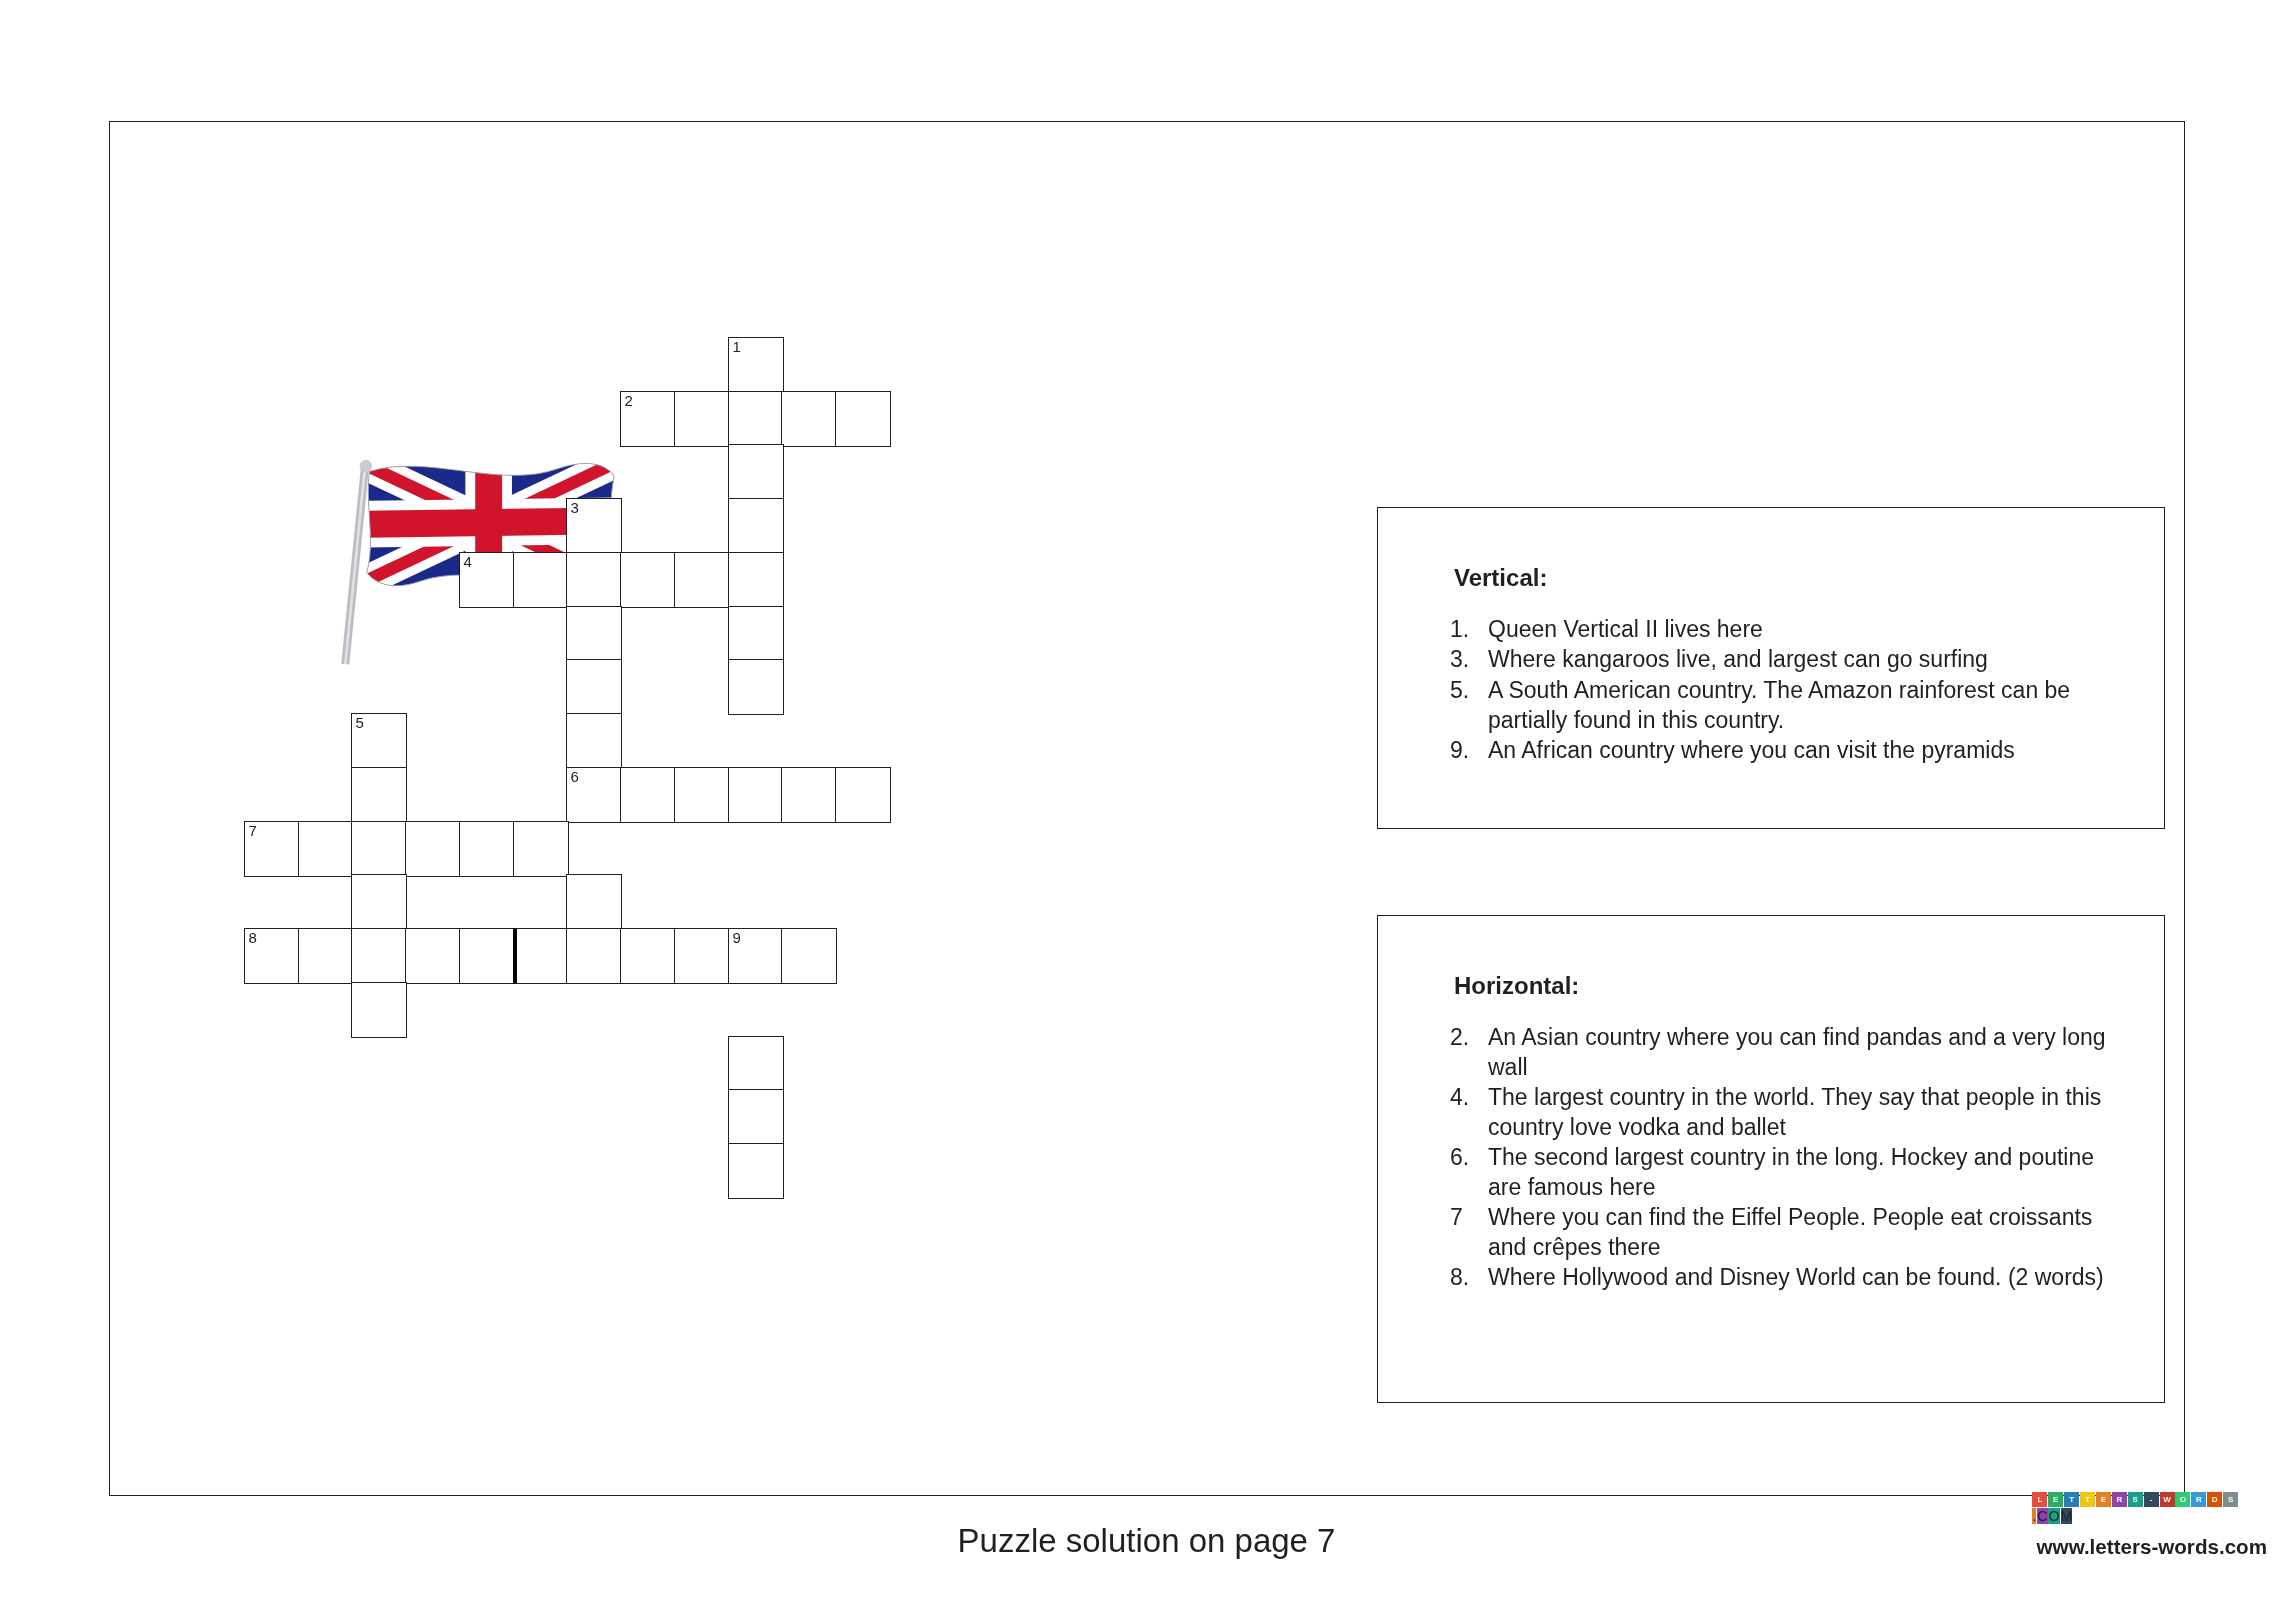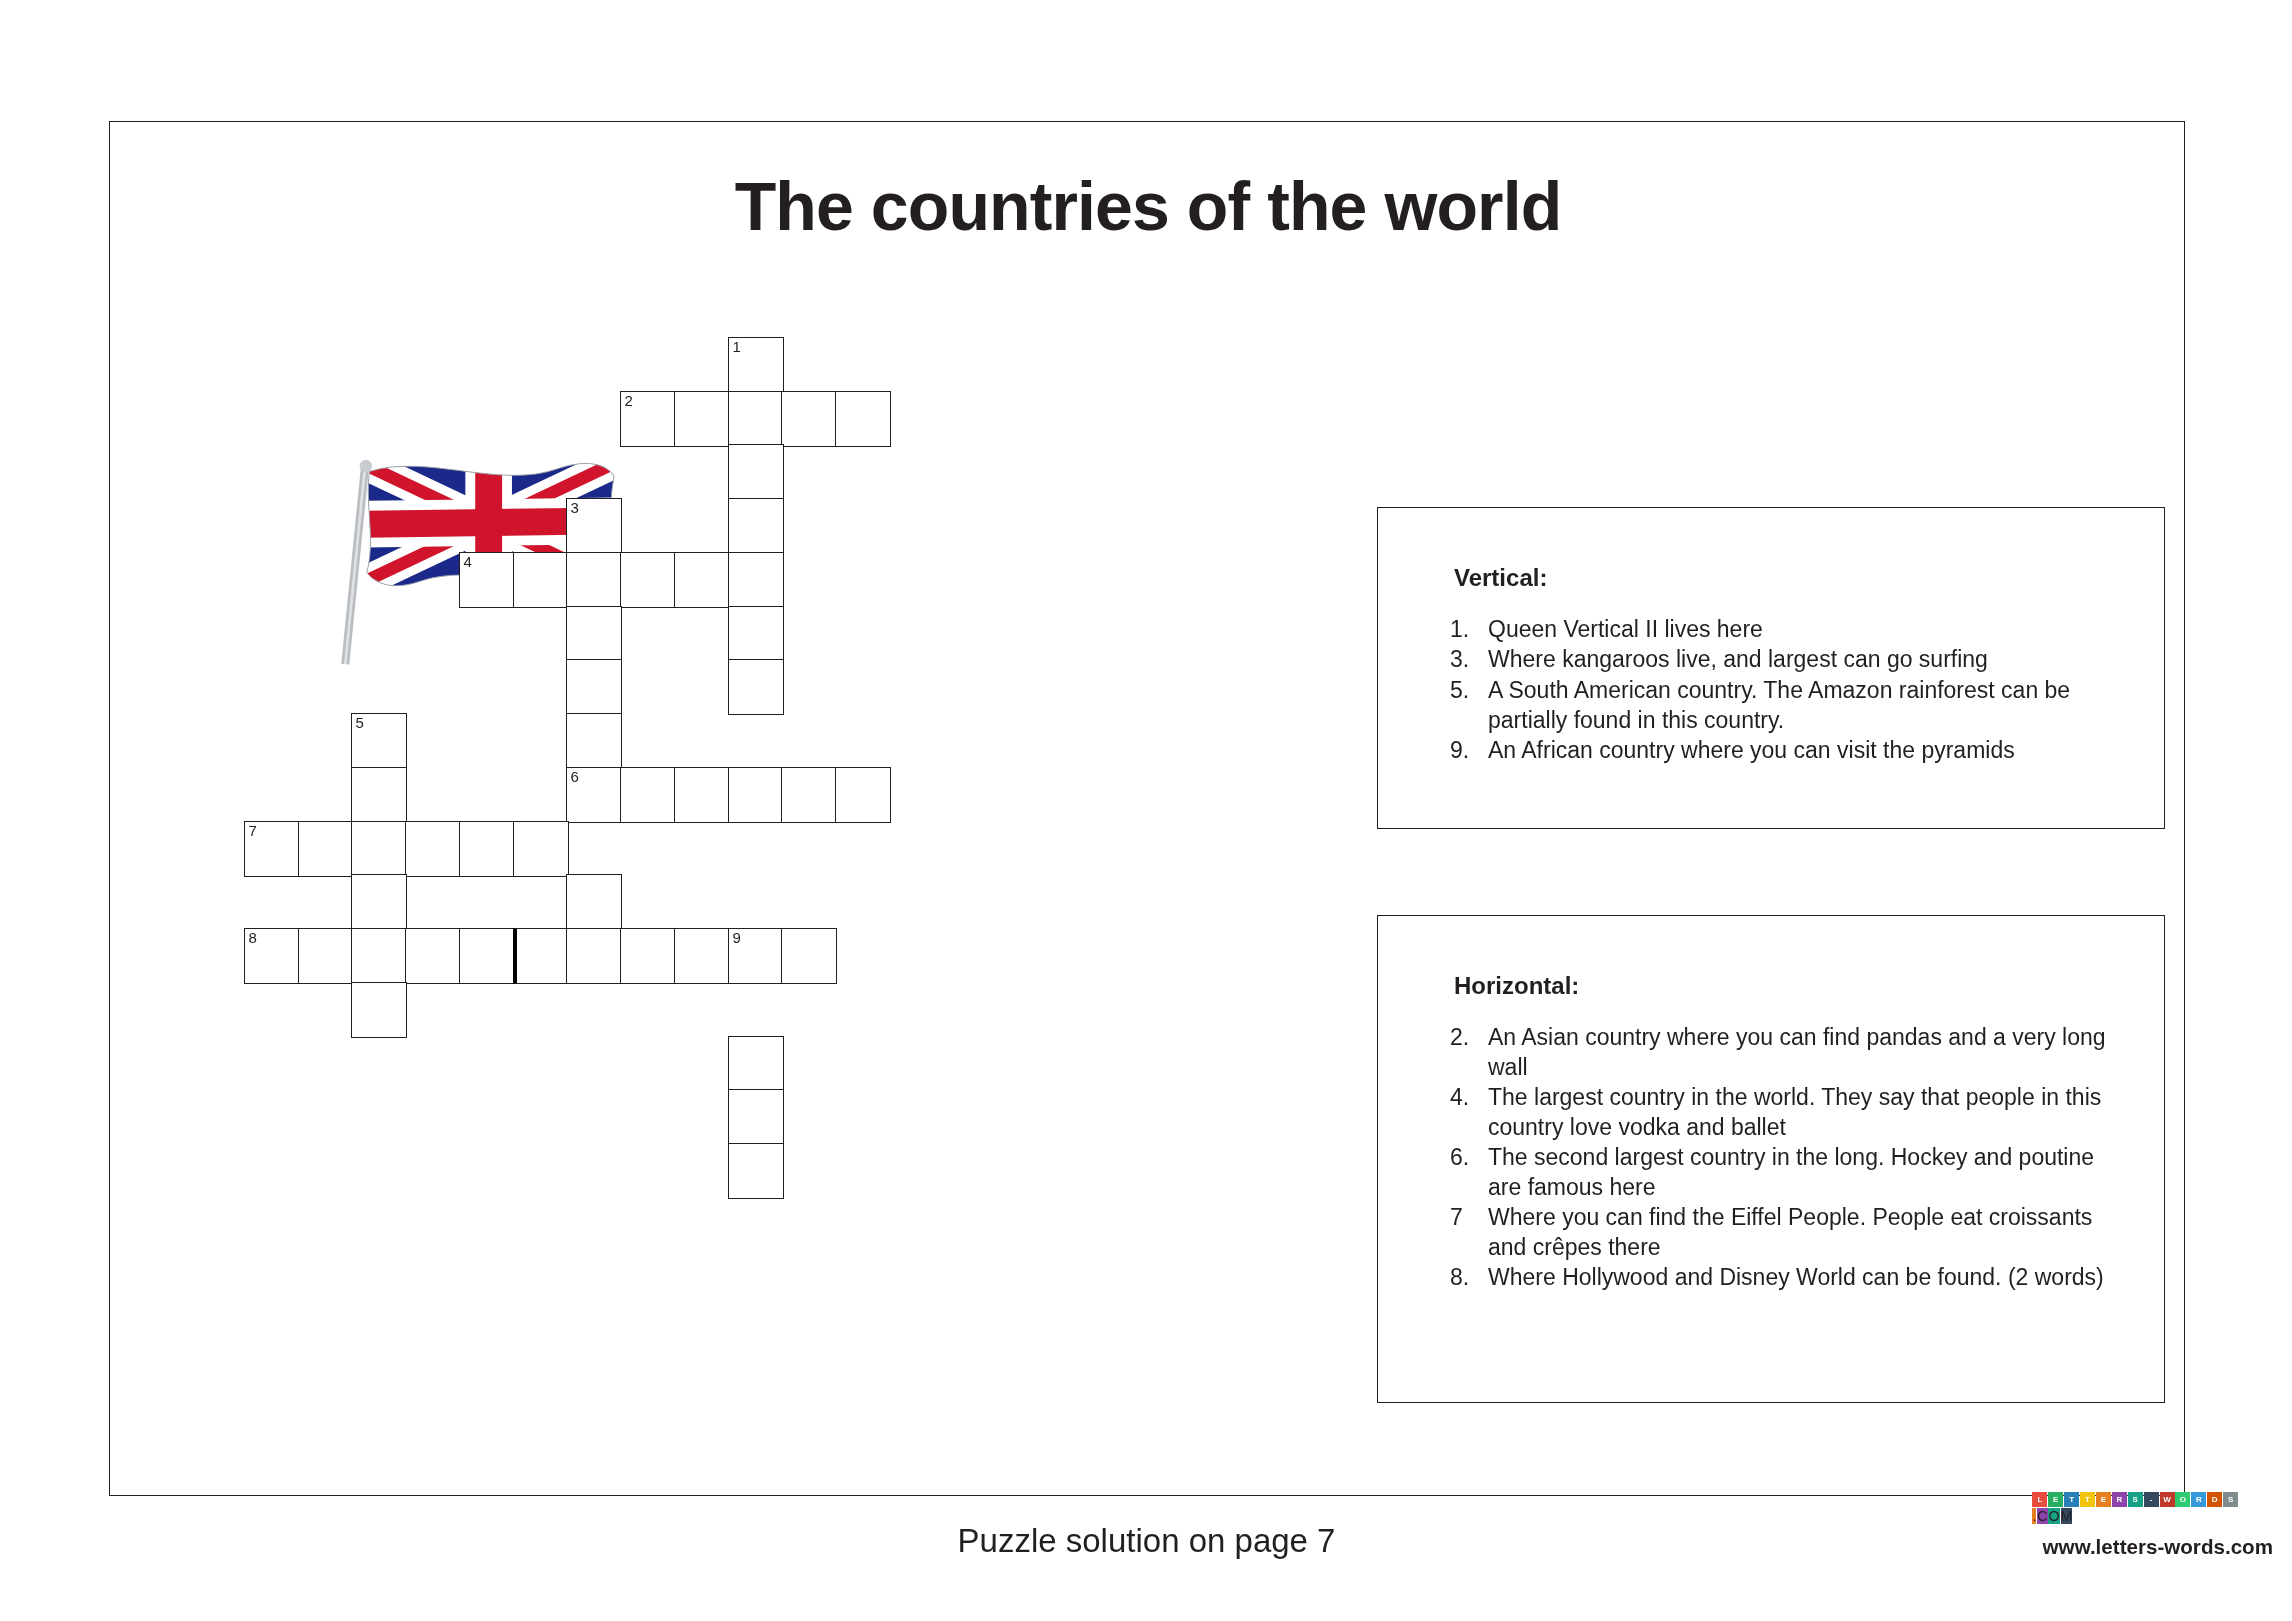--- a/index.html
+++ b/index.html
@@ -158,40 +158,39 @@
     justify-content: flex-start;
     gap: 0.9px;
     margin-left: 5.4px;
     margin-top: 0.9px;
   }
   .logo-url {
     margin-top: 10.7px;
     font-size: 20.6px;
     font-weight: bold;
     color: #231f20;
-    text-align: right;
+    text-align: center;
     margin-left: 3.6px;
   }
 
   .footer-note {
     position: absolute;
     left: 0;
     top: 1522px;
     width: 2293px;
     text-align: center;
     font-size: 33px;
     color: #231f20;
   }
 </style>
 </head>
 <body>
 
 <div class="page-frame">
 
-  <div class="page-title">The countries of the world</div>
 
   <div class="flag-wrap">
     <svg width="296" height="233" viewBox="0 0 330 260" xmlns="http://www.w3.org/2000/svg">
       <defs>
         <clipPath id="flagclip">
           <path d="M45,15 C110,-5 190,35 255,12 C290,0 310,8 318,20 C310,60 318,100 310,130 C245,155 165,115 100,138 C70,148 52,140 42,128 C52,90 40,55 45,15 Z"></path>
         </clipPath>
       </defs>
 
       <line x1="40" y1="10" x2="18" y2="230" stroke="#b9bdc2" stroke-width="9"></line>

